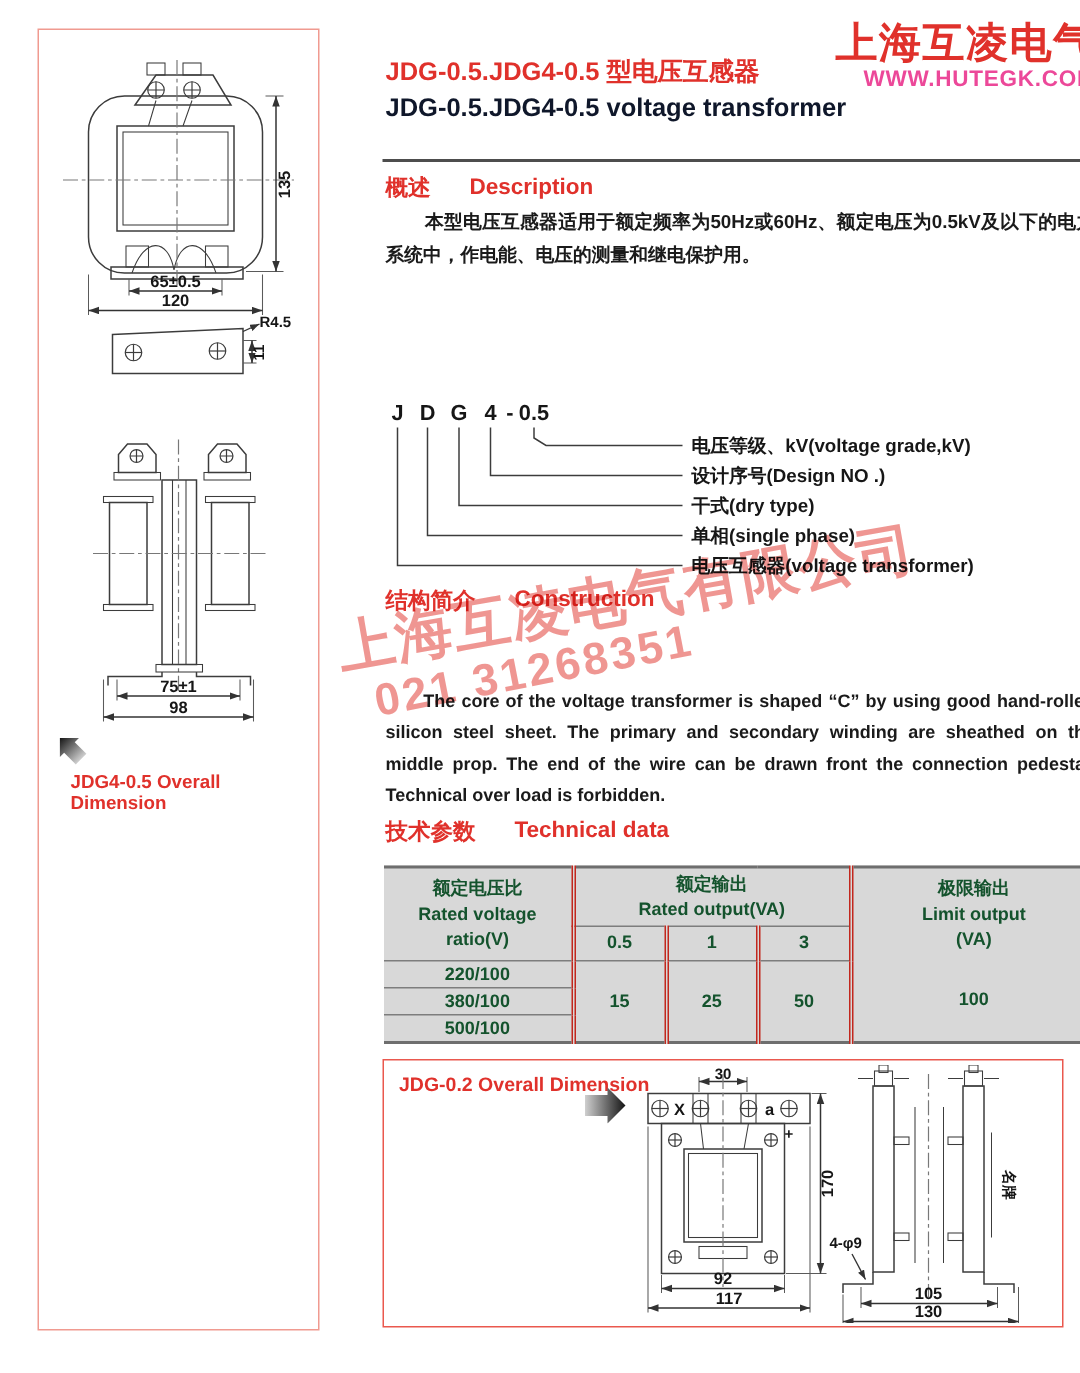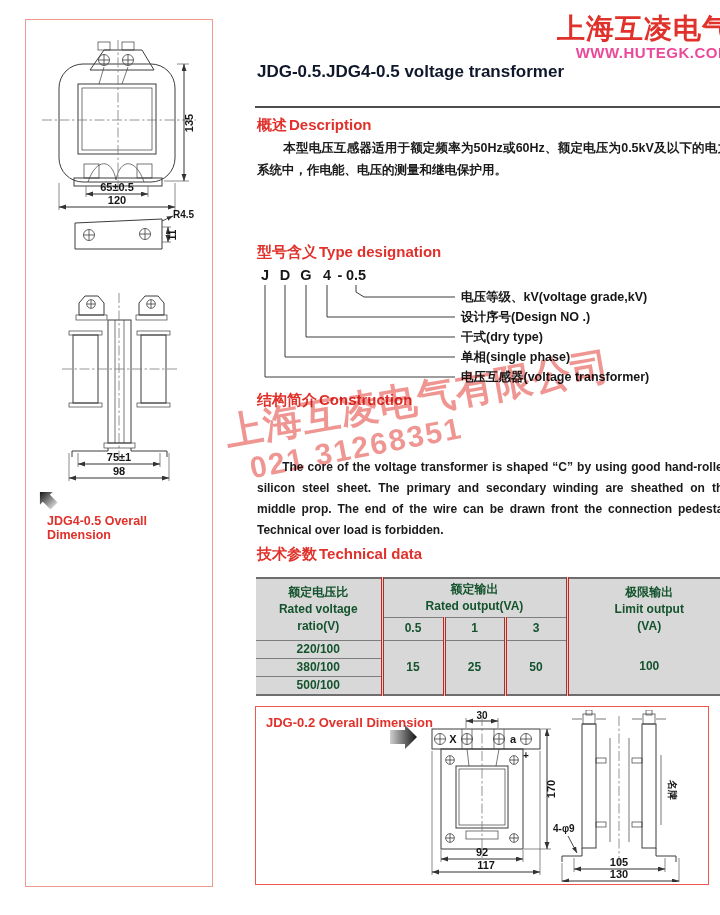--- a/index.html
+++ b/index.html
@@ -9,21 +9,21 @@
   .left-panel{position:absolute;left:25px;top:19px;width:186px;height:866px;
               border:1px solid #f09a90;background:#fff;}
   .left-caption{position:absolute;left:11px;top:494px;font-size:12.5px;font-weight:bold;color:#e0312b;margin-left:10px;}
   
   .main{position:absolute;left:237px;top:0;width:476px;height:915px;margin-left:18px;}
   .logo{position:absolute;top:10px;right:0;font-size:28px;font-weight:bold;color:#e0312b;letter-spacing:1px;white-space:nowrap;}
   .site{position:absolute;top:44px;right:0;font-size:15px;font-weight:bold;color:#ec4899;letter-spacing:.5px;}
   .title-zh{position:absolute;top:36px;left:2px;font-size:17px;font-weight:bold;color:#e0312b;white-space:nowrap;}
   .title-en{position:absolute;top:62px;left:2px;font-size:17px;font-weight:bold;color:#0f172a;white-space:nowrap;}
   .rule{position:absolute;top:106px;left:0;width:476px;height:2px;background:#4d4d4d;}
-  .heading{position:absolute;left:2px;font-size:15px;font-weight:bold;color:#e0312b;display:flex;gap:2px;white-space:nowrap;}
+  .heading{position:absolute;left:2px;font-size:15px;font-weight:bold;color:#e0312b;display:flex;gap:26px;white-space:nowrap;}
   #h-desc{top:116px}#h-type{top:243px}#h-con{top:391px}#h-tech{top:545px}
   .para{position:absolute;left:2px;width:473px;font-weight:bold;color:#1a1a1a;text-align:justify;text-indent:2.1em;}
   .para.zh{font-size:12.5px;line-height:22px;}
   .para.en{font-size:12px;line-height:21px;}
   #p-desc-zh{top:137px}#p-desc-en{top:182px}#p-con-zh{top:412px}#p-con-en{top:457px}
   
   .desig{position:absolute;left:2px;top:266px;}
   
   .tech-table{position:absolute;left:1px;top:577px;border-collapse:collapse;background:#d8d8d8;
               font-size:12px;font-weight:bold;color:#14532d;text-align:center;
@@ -155,33 +155,30 @@
 
     <svg width="22" height="20" style="position:absolute;left:11px;top:470px">
       <polygon points="0,4 11,4 11,0 20,9 11,18 11,14 0,14" fill="url(#agrad)" transform="rotate(-135 10 9)"></polygon>
     </svg>
     <div class="left-caption">JDG4-0.5 Overall Dimension</div>
   </div>
 
   <div class="main">
     <div class="logo">上海互凌电气</div>
     <div class="site">WWW.HUTEGK.COM</div>
+    <div class="title-zh">JDG-0.5.JDG4-0.5 型电压互感器</div>
     <div class="title-en">JDG-0.5.JDG4-0.5 voltage transformer</div>
     <div class="rule"></div>
 
     <div class="heading" id="h-desc">
       <span>概述</span>
       <span>Description</span>
     </div>
     <div class="para zh" id="p-desc-zh">本型电压互感器适用于额定频率为50Hz或60Hz、额定电压为0.5kV及以下的电力系统中，作电能、电压的测量和继电保护用。</div>
 
-    <div class="heading" id="h-type">
-      <span>型号含义</span>
-      <span>Type designation</span>
-    </div>
     <svg class="desig" width="474" height="122">
       <text class="code" x="8" y="14">J</text>
       <text class="code" x="28" y="14">D</text>
       <text class="code" x="49" y="14">G</text>
       <text class="code" x="70" y="14">4</text>
       <text class="code" x="83" y="14">-</text>
       <text class="code" x="99" y="14">0.5</text>
       <polyline points="8,19 8,111 198,111" class="ln"></polyline>
       <polyline points="28,19 28,91 198,91" class="ln"></polyline>
       <polyline points="49,19 49,71 198,71" class="ln"></polyline>

